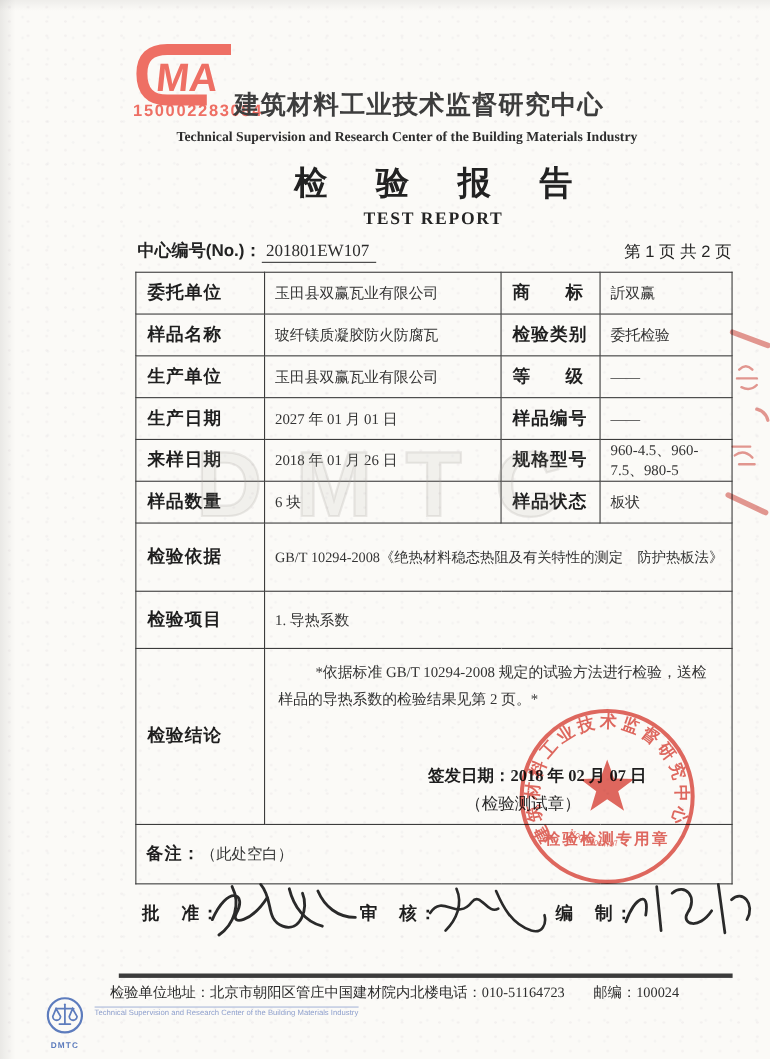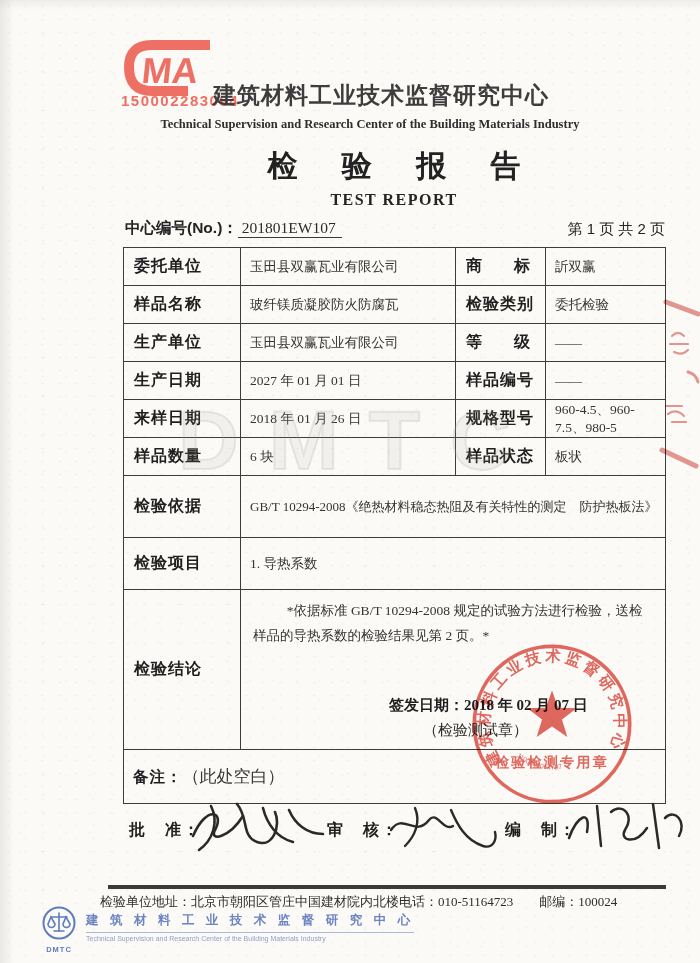--- a/index.html
+++ b/index.html
@@ -53,21 +53,21 @@
   td.basis-val{ white-space:nowrap; font-size:13px; overflow:hidden; }
   .concl-cell{ position:relative; padding:0; vertical-align:top !important; }
   .concl-text{ font-family:"Liberation Serif", serif; font-size:13.5px; line-height:1.85;
     color:#333; padding:9px 12px 0 12px; text-indent:2.5em; }
   .issue-date{ position:absolute; left:148px; top:106px; font-size:15px;
     font-family:"Liberation Serif", serif; color:#1e1e1e; font-weight:600; }
   .seal-note{ position:absolute; left:182px; top:131px; font-size:15px;
     font-family:"Liberation Serif", serif; color:#2a2a2a; }
   .remark-cell{ padding-left:9px; }
   .remark-lbl{ font-size:15.5px; font-weight:600; letter-spacing:1px; color:#1f1f1f;}
-  .remark-val{ font-family:"Liberation Serif", serif; font-size:17px; color:#363636; }
+  .remark-val{ font-family:"Liberation Serif", serif; font-size:14px; color:#363636; }
 
   
   .round-stamp { position:absolute; left:468px; top:640px; mix-blend-mode:multiply; opacity:.85; z-index:6; }
   .edge-stamp { position:absolute; right:0; top:288px; mix-blend-mode:multiply; opacity:.6; z-index:6; }
 
   
   .watermark { position:absolute; left:178px; top:392px; font-size:84px; font-weight:bold;
     letter-spacing:30px; color:rgba(160,158,152,.10);
     -webkit-text-stroke:2px rgba(168,166,160,.22); z-index:1; }
 
@@ -249,18 +249,17 @@
           <path d="M 17,7 V 25"></path>
             <path d="M 9,11 H 25"></path>
             <path d="M 12,25 H 22"></path>
           <path d="M 9,11 l -3,7 a 3.5,3.5 0 0 0 7,0 z"></path>
           <path d="M 25,11 l -3,7 a 3.5,3.5 0 0 0 7,0 z" transform="translate(-1,0)"></path>
         </g>
       </svg>
       <div class="foot-logo-abbr">DMTC</div>
     </div>
     <div class="foot-logo-txt">
-      <div class="foot-cn">建 筑 材 料 工 业 技 术 监 督 研 究 中 心</div>
       <div class="foot-en">Technical Supervision and Research Center of the Building Materials Industry</div>
     </div>
   </div>
 
 </div>
 
 </body></html>

